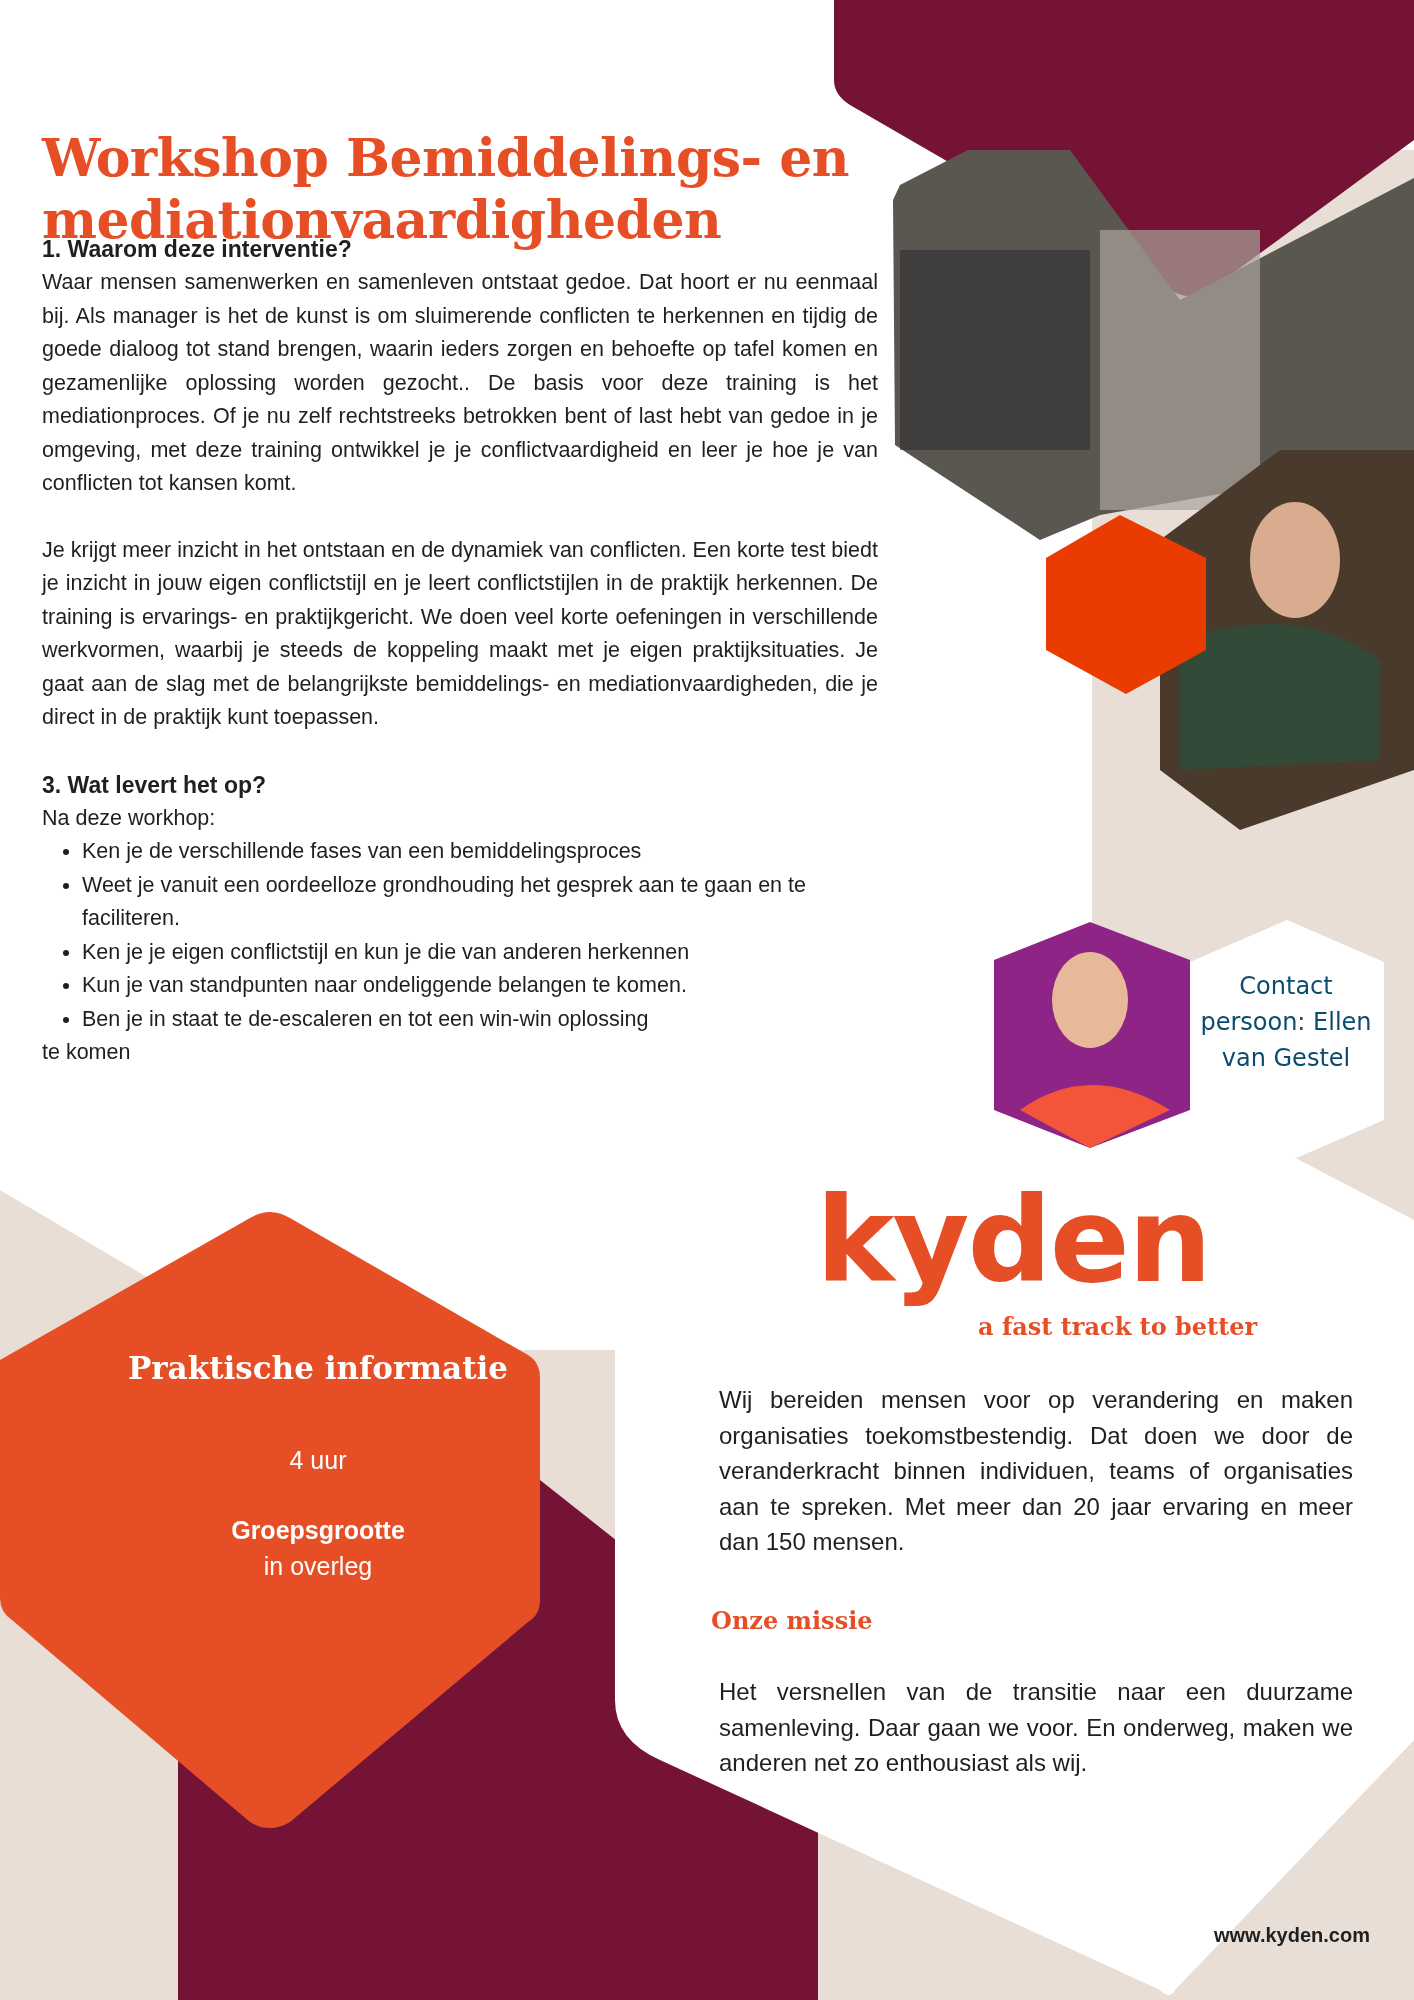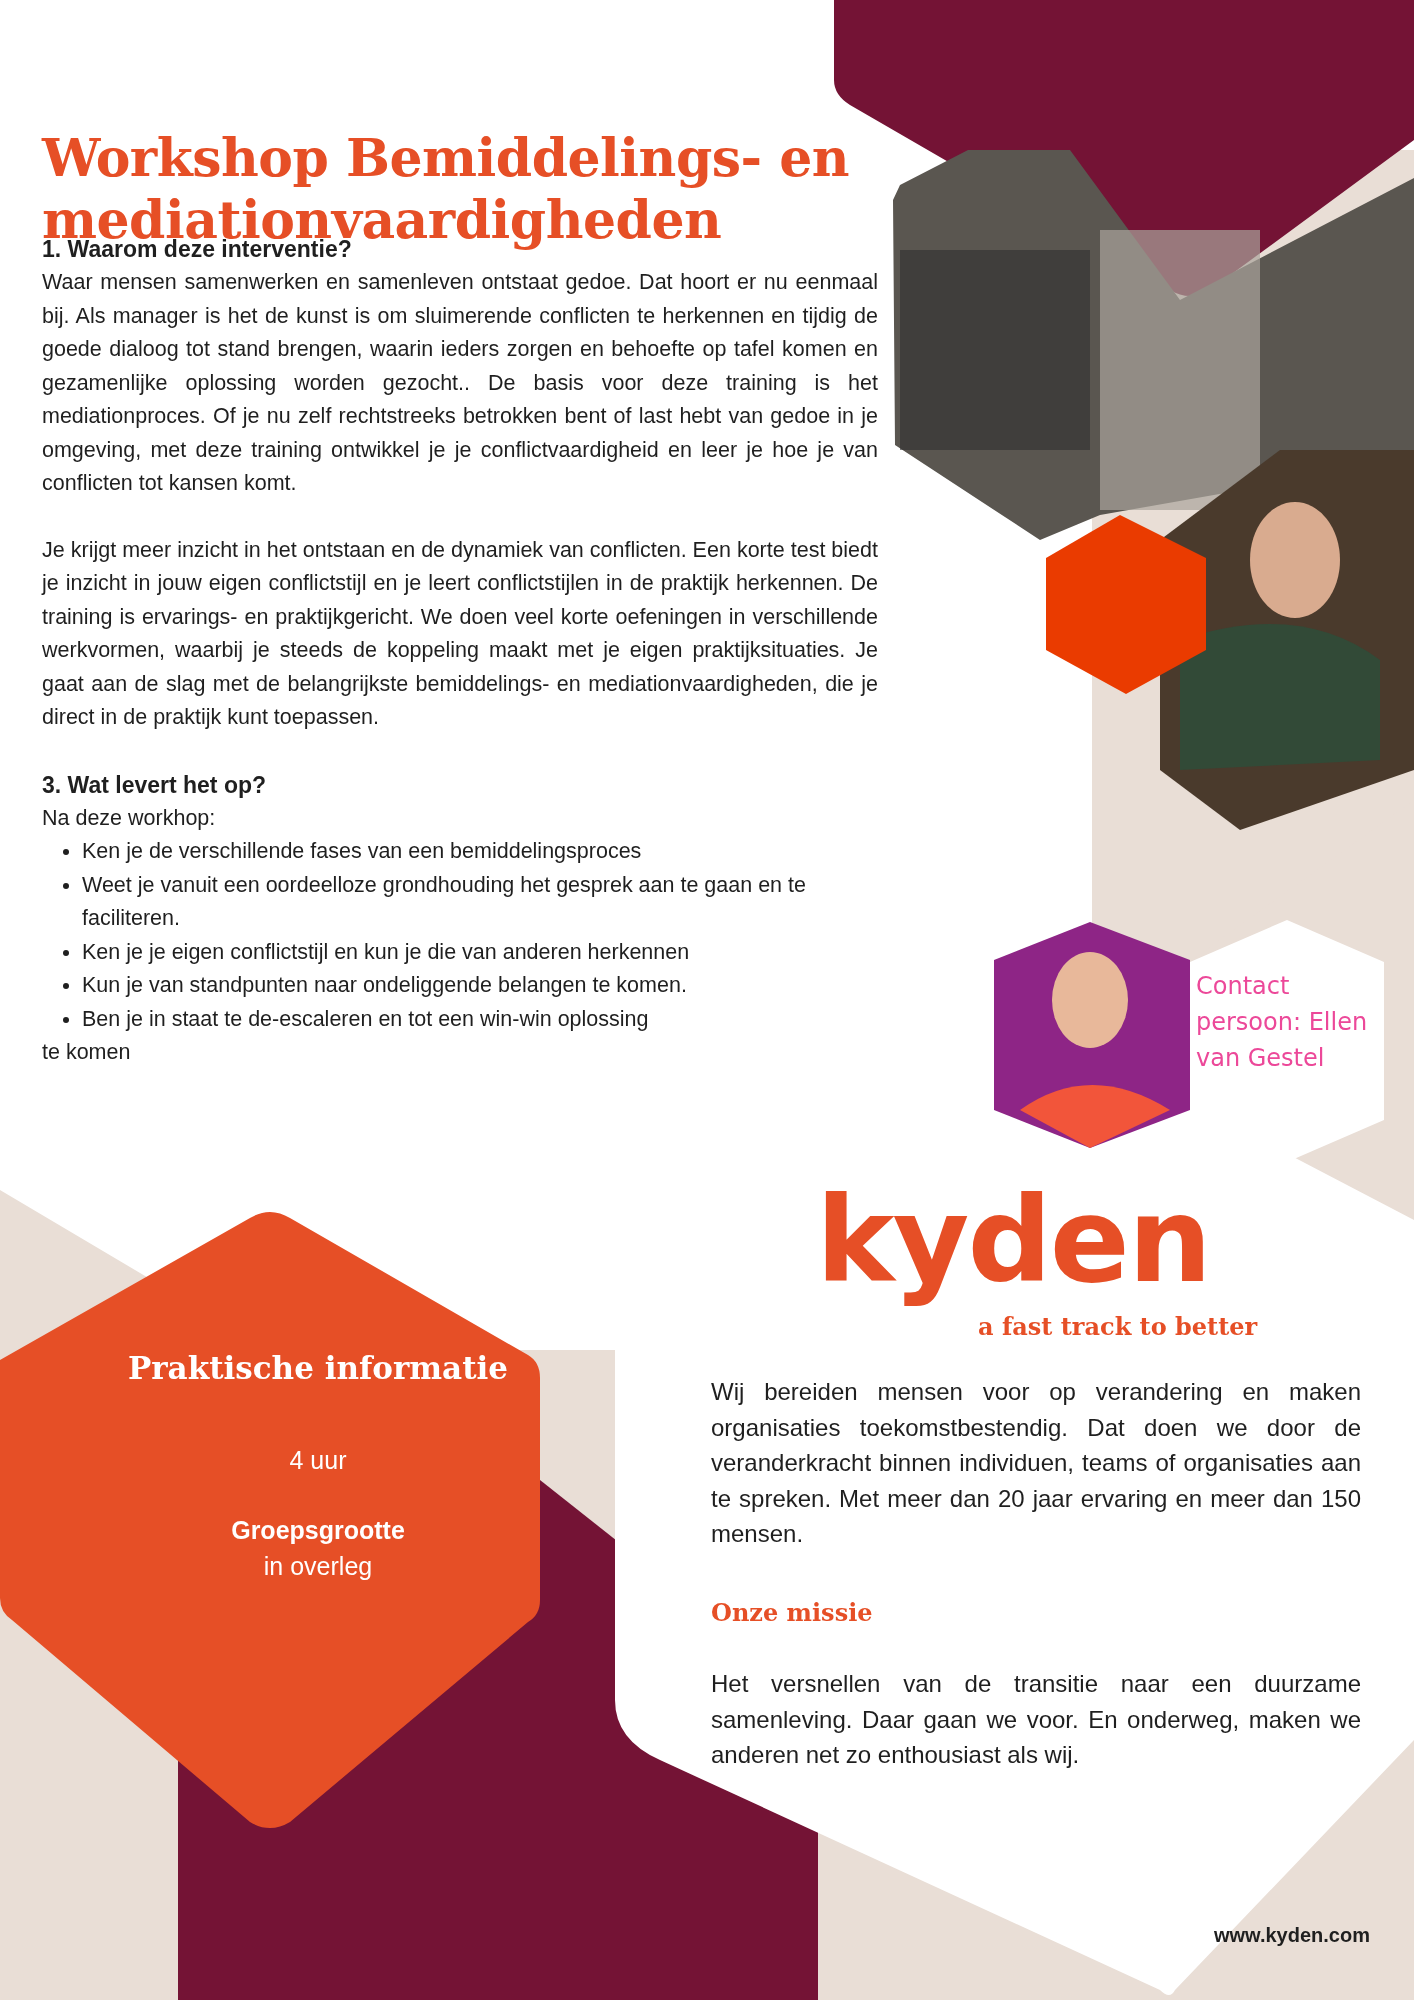--- a/index.html
+++ b/index.html
@@ -6,29 +6,29 @@
   body { width:1414px; height:2000px; position:relative; overflow:hidden; background:#ffffff; font-family:"DejaVu Sans", sans-serif; color:#1f1f1f; }
   .bg { position:absolute; inset:0; }
   .title { position:absolute; left:42px; top:92px; width:860px; font-family:"DejaVu Serif", serif; font-weight:bold; font-size:52px; line-height:62px; color:#e64f26; letter-spacing:-0.5px; }
   .main { position:absolute; left:42px; top:232px; width:836px; font-family:"Liberation Sans", sans-serif; font-size:21.5px; line-height:33.5px; color:#1f1f1f; }
   .main h2 { font-size:23px; font-weight:bold; margin:0; line-height:34px; }
   .main p { margin:0; text-align:justify; }
   .main .sec { margin-bottom:33px; }
   .main ul { margin:0; padding-left:40px; }
   .main li { line-height:33.5px; }
   .after { margin:0; }
-  .contact-text { position:absolute; left:1196px; top:968px; width:180px; text-align:left; font-family:"DejaVu Sans", sans-serif; font-size:24px; line-height:36px; color:#ec4899; }
+  .contact-text { position:absolute; left:1196px; top:968px; width:180px; text-align:center; font-family:"DejaVu Sans", sans-serif; font-size:24px; line-height:36px; color:#0c4a6e; }
   .logo { position:absolute; left:816px; top:1180px; font-family:"DejaVu Sans", sans-serif; font-weight:bold; font-size:118px; line-height:120px; color:#e64f26; letter-spacing:-2px; }
   .tagline { position:absolute; left:978px; top:1312px; font-family:"DejaVu Serif", serif; font-size:24px; color:#e64f26; font-weight:bold; }
   .info { position:absolute; left:0; top:1350px; width:540px; text-align:center; color:#ffffff; font-family:"Liberation Sans", sans-serif;padding-left:48px; }
   .info h3 { font-family:"DejaVu Serif", serif; font-weight:bold; font-size:31px; margin:0 0 56px 0; }
   .info .lbl { font-weight:bold; font-size:25px; line-height:36px; }
   .info .val { font-size:25px; line-height:36px; margin-bottom:34px; }
   .about { position:absolute; left:711px; top:1374px; width:650px; font-family:"Liberation Sans", sans-serif; font-size:24px; line-height:35.5px; color:#1f1f1f; }
-  .about p { margin:0; text-align:justify; }
+  .about p { margin:8px; text-align:justify; }
   .about h4 { font-family:"DejaVu Serif", serif; color:#e64f26; font-size:24px; margin:43px 0 36px 0; font-weight:bold; }
   .web { position:absolute; left:1214px; top:1924px; font-family:"Liberation Sans", sans-serif; font-weight:bold; font-size:20px; color:#1f1f1f; }
 </style>
 </head>
 <body>
 
 <svg class="bg" width="1414" height="2000" viewBox="0 0 1414 2000">
 
   <polygon points="1092,150 1414,150 1414,2000 1092,2000" fill="#e9ded6"></polygon>
 

